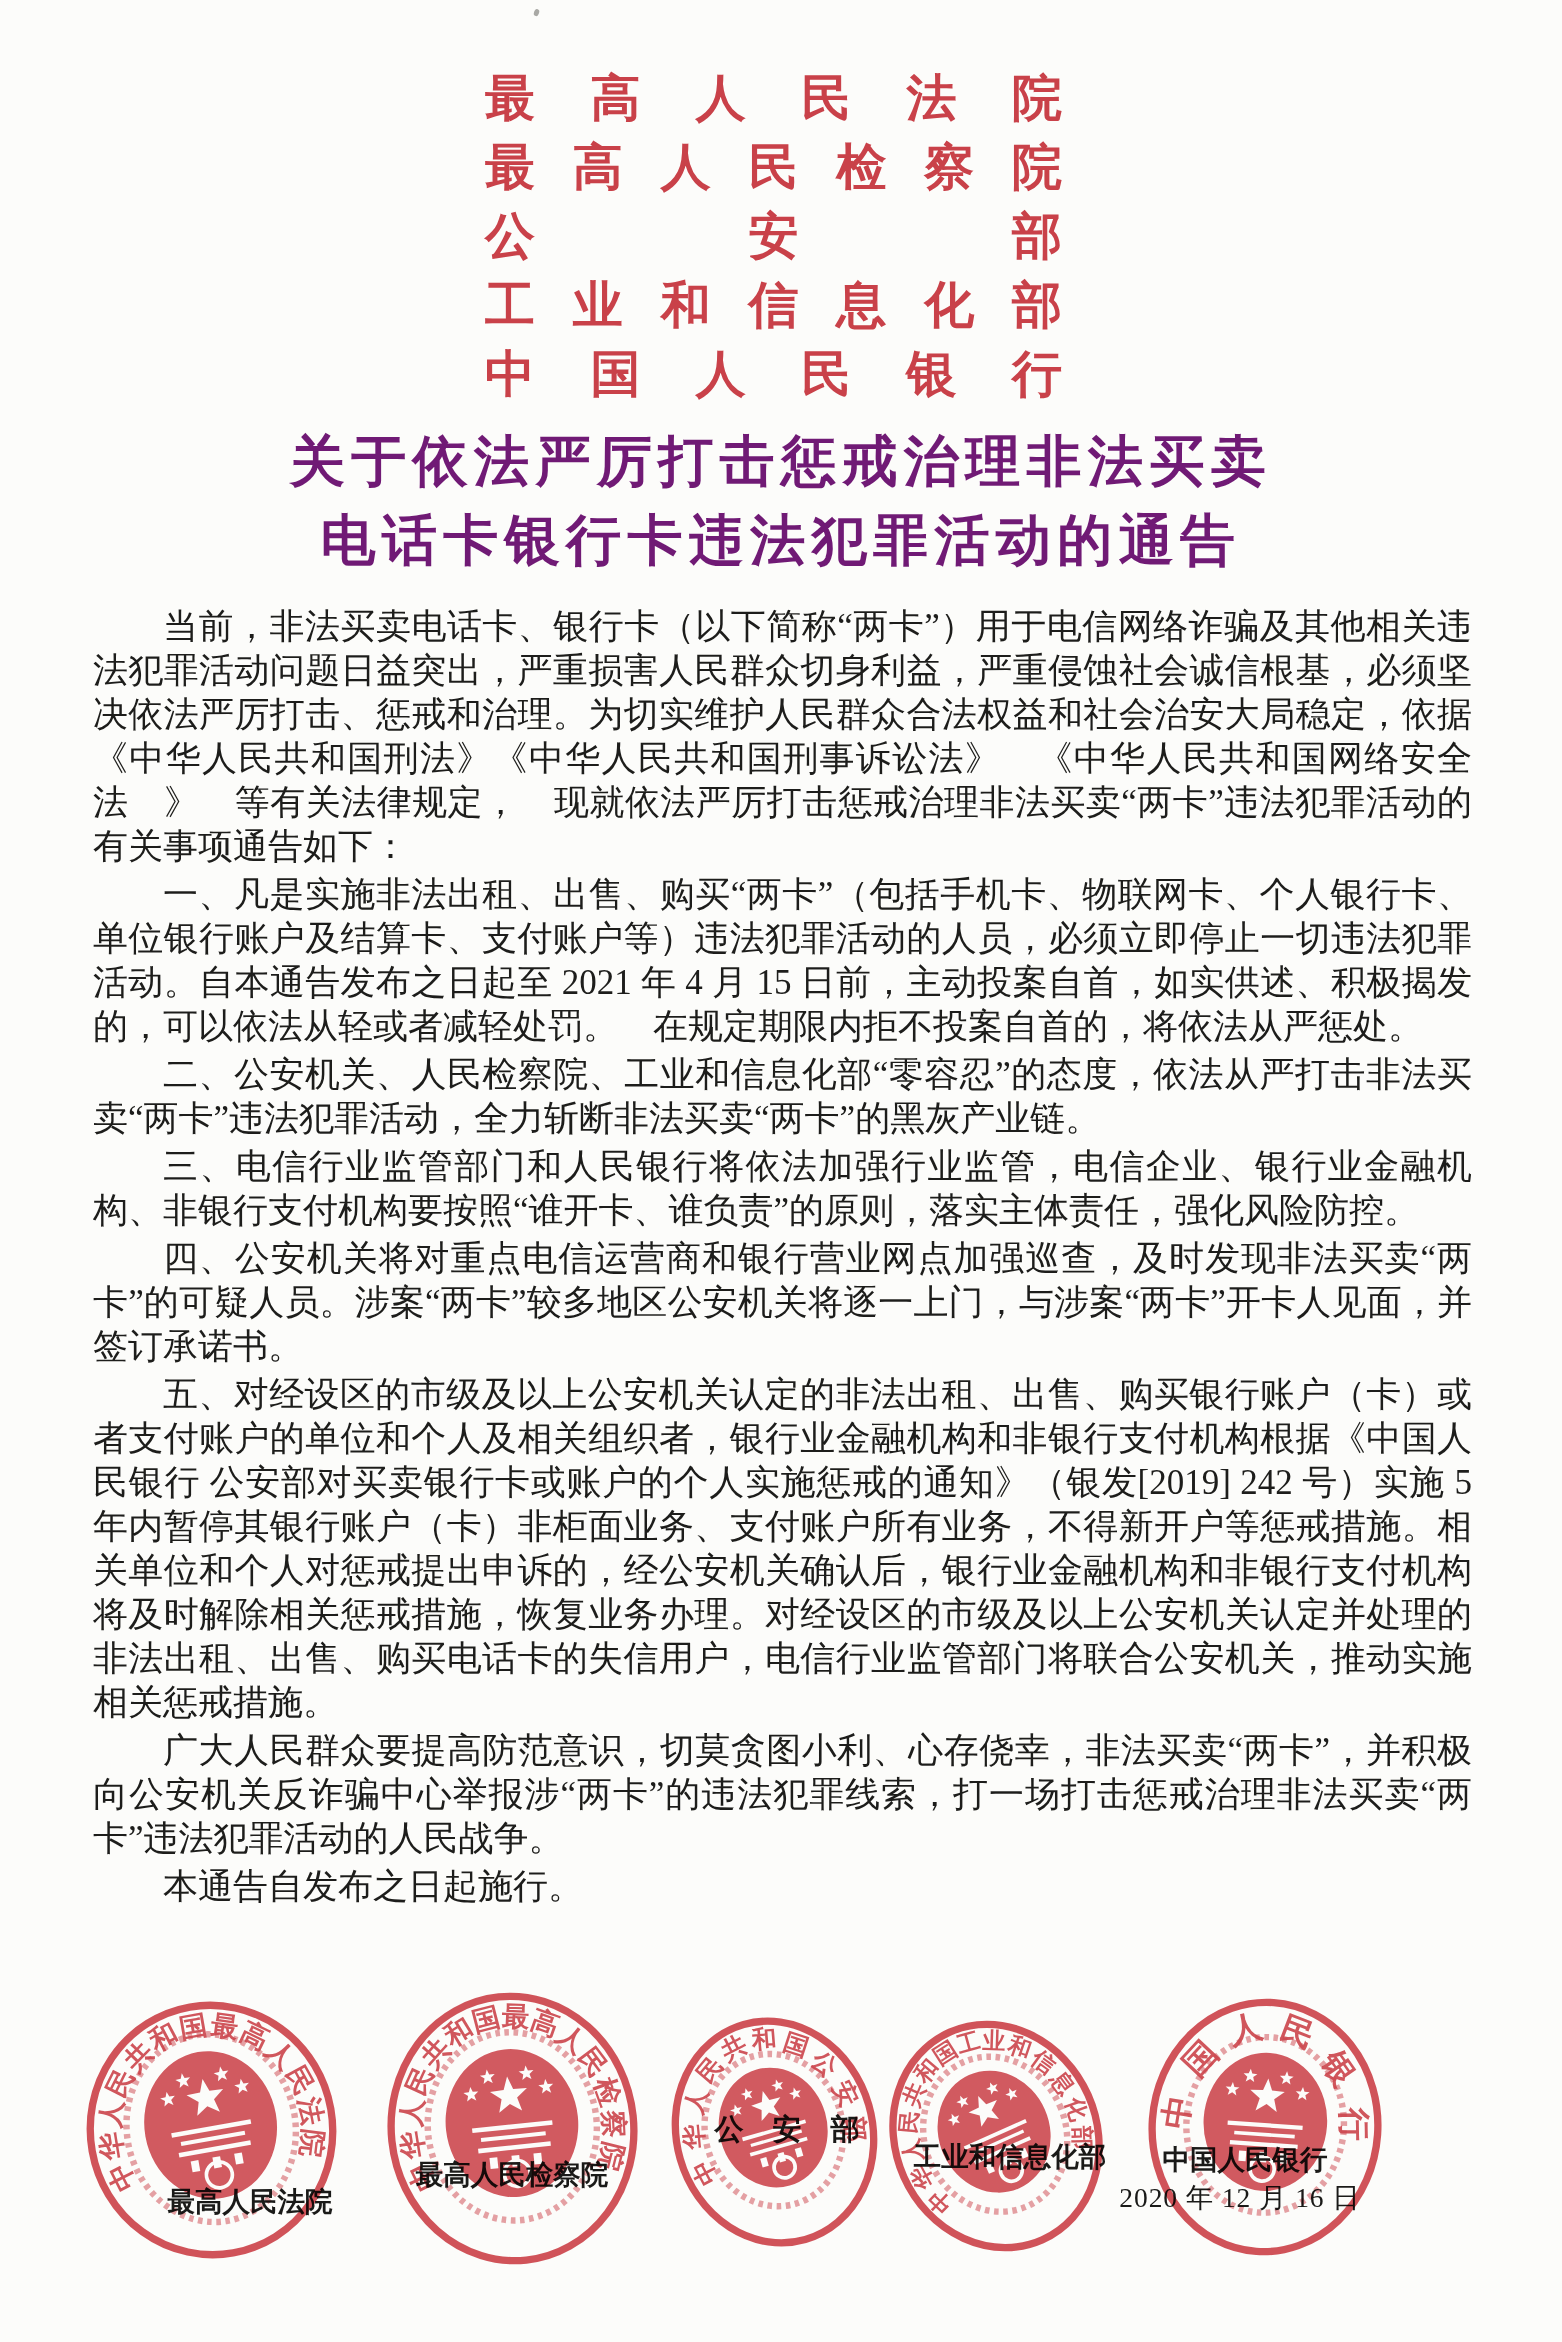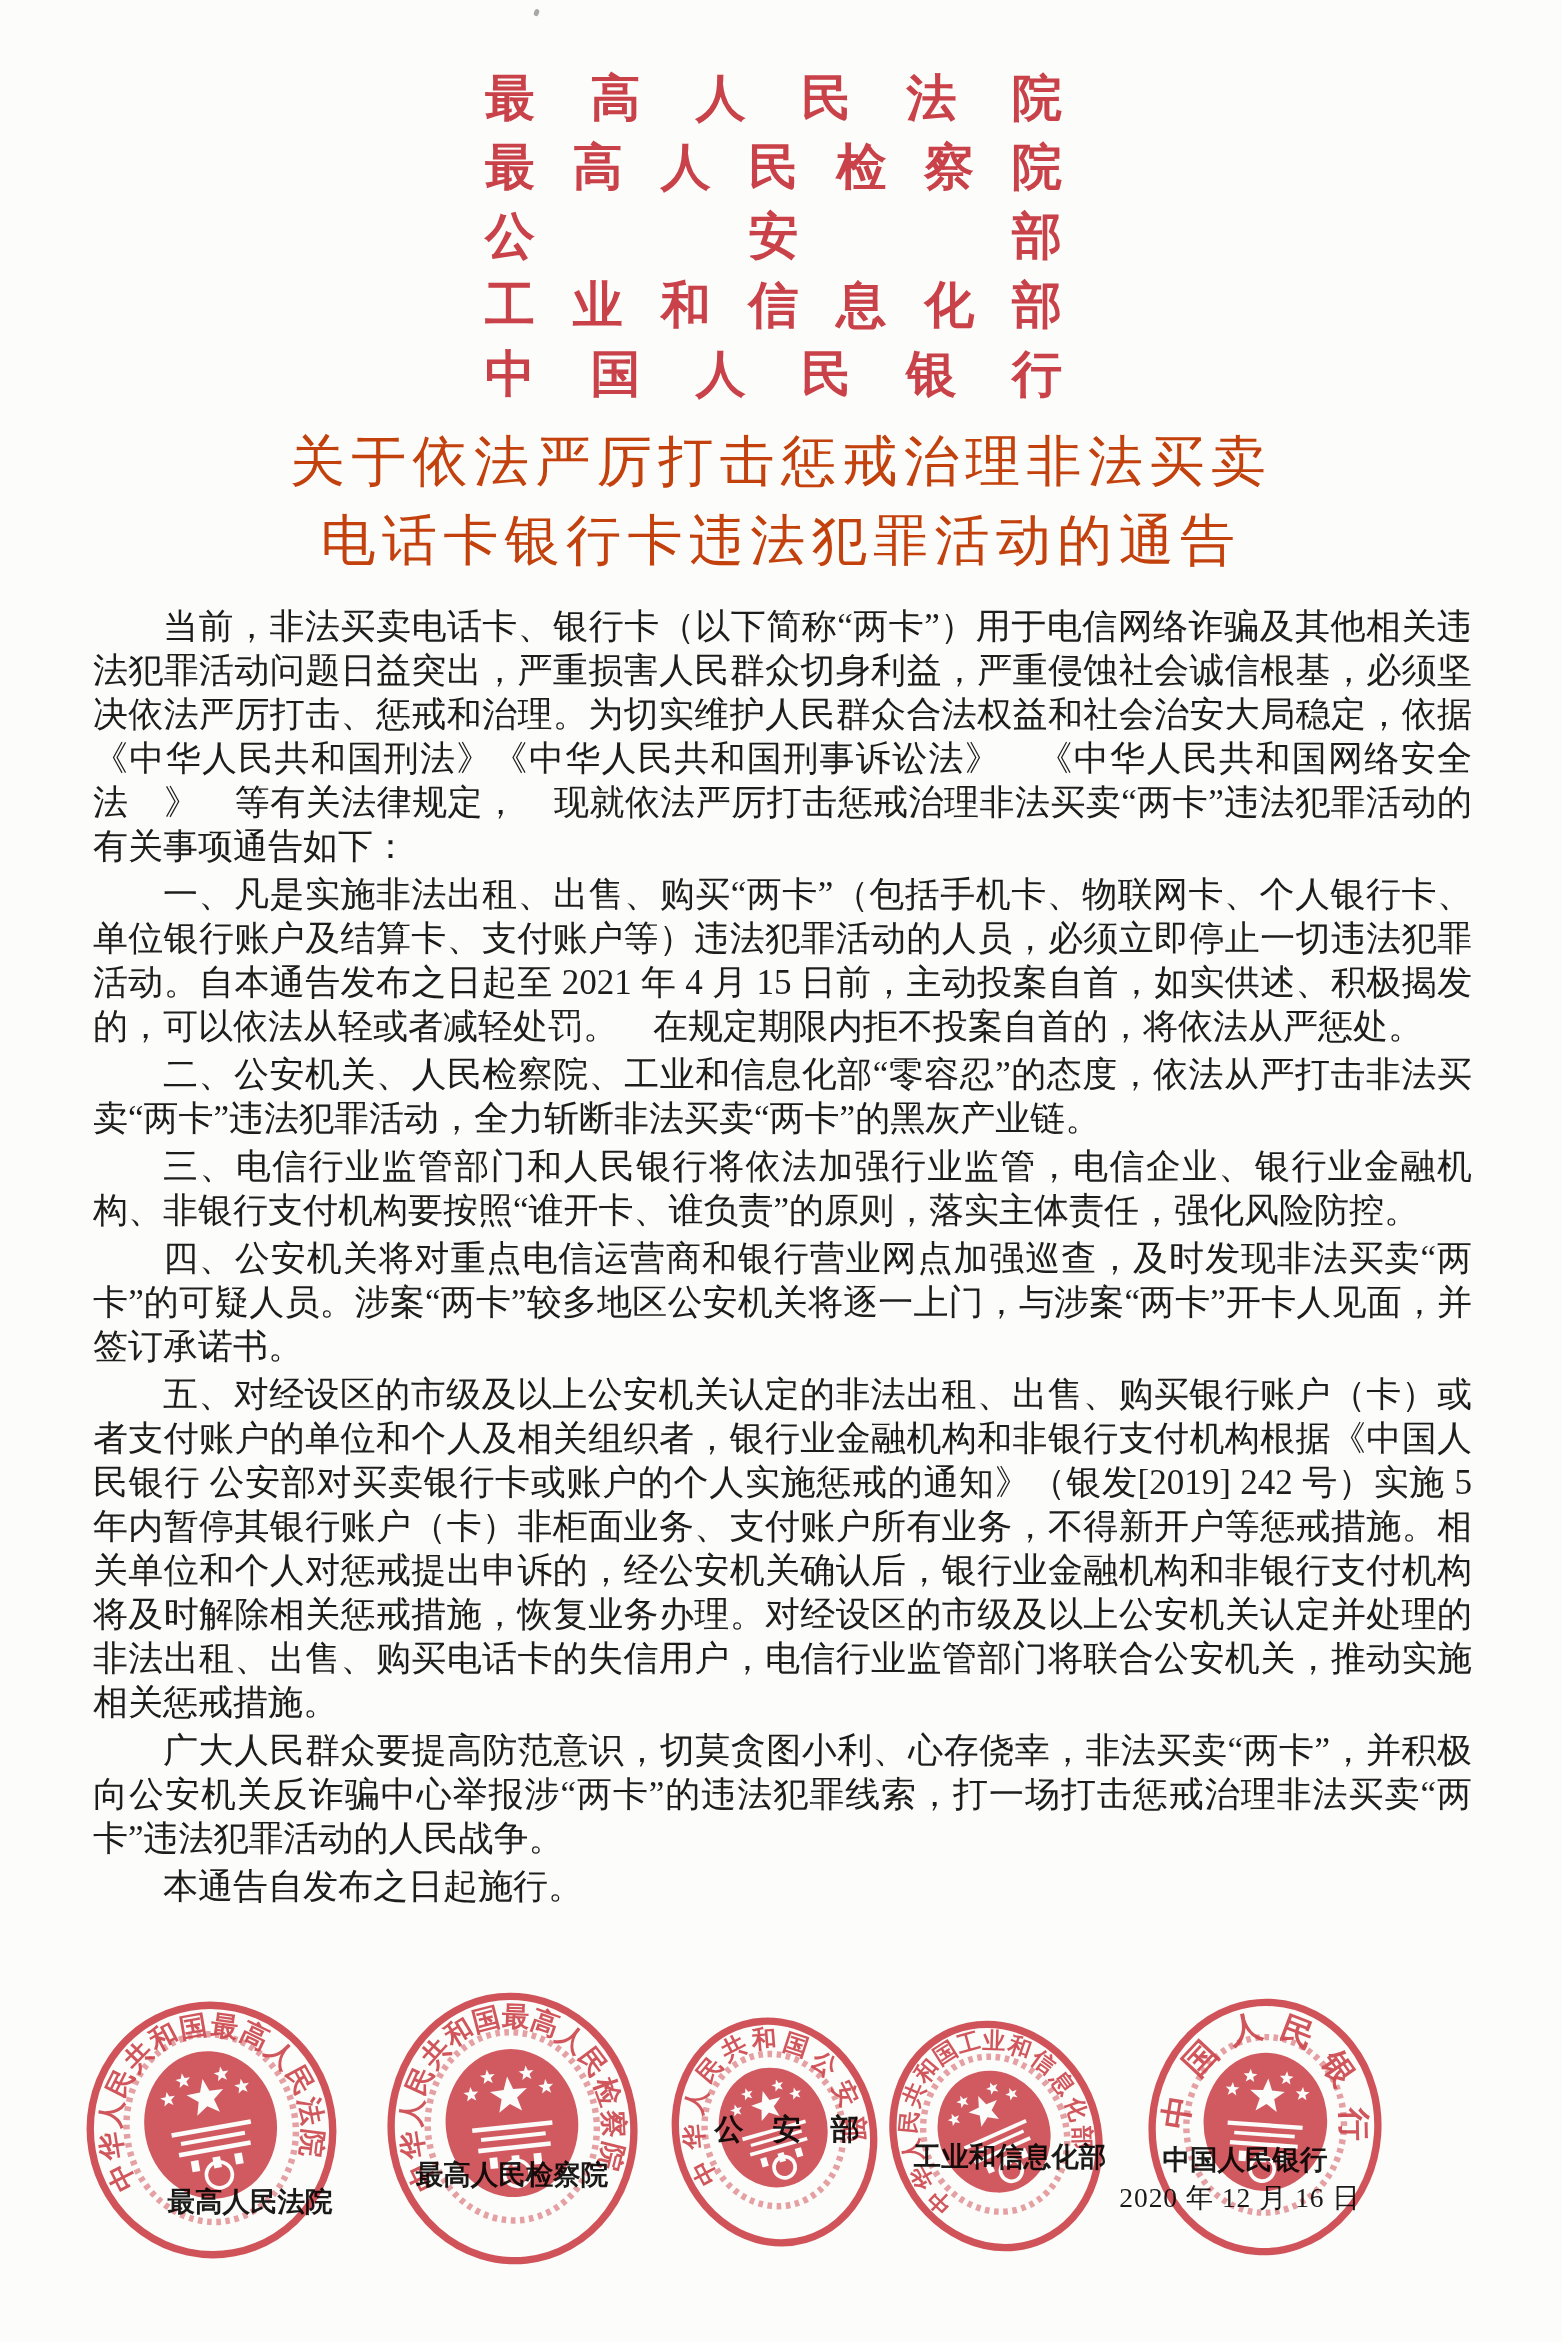--- a/index.html
+++ b/index.html
@@ -22,22 +22,22 @@
   }
   .agency-line{
     display:flex;justify-content:space-between;
     height:69px;line-height:69px;
     font-size:50px;font-weight:bold;
     color:#c94149;
   }
   
   .doc-title{
     position:absolute;left:0;top:422px;width:100%;
-    text-align:center;color:#c2410c;
-    font-size:55px;font-weight:normal;
+    text-align:center;color:#701a75;
+    font-size:55px;font-weight:bold;
     letter-spacing:6.4px;line-height:79px;
   }
   
   .doc-body{
     position:absolute;left:89px;top:601px;width:1387px;
     font-size:35px;line-height:44px;color:#1d1d1b;
     text-align:justify;
   }
   .doc-body p{margin:4px;text-indent:70px;}
   

